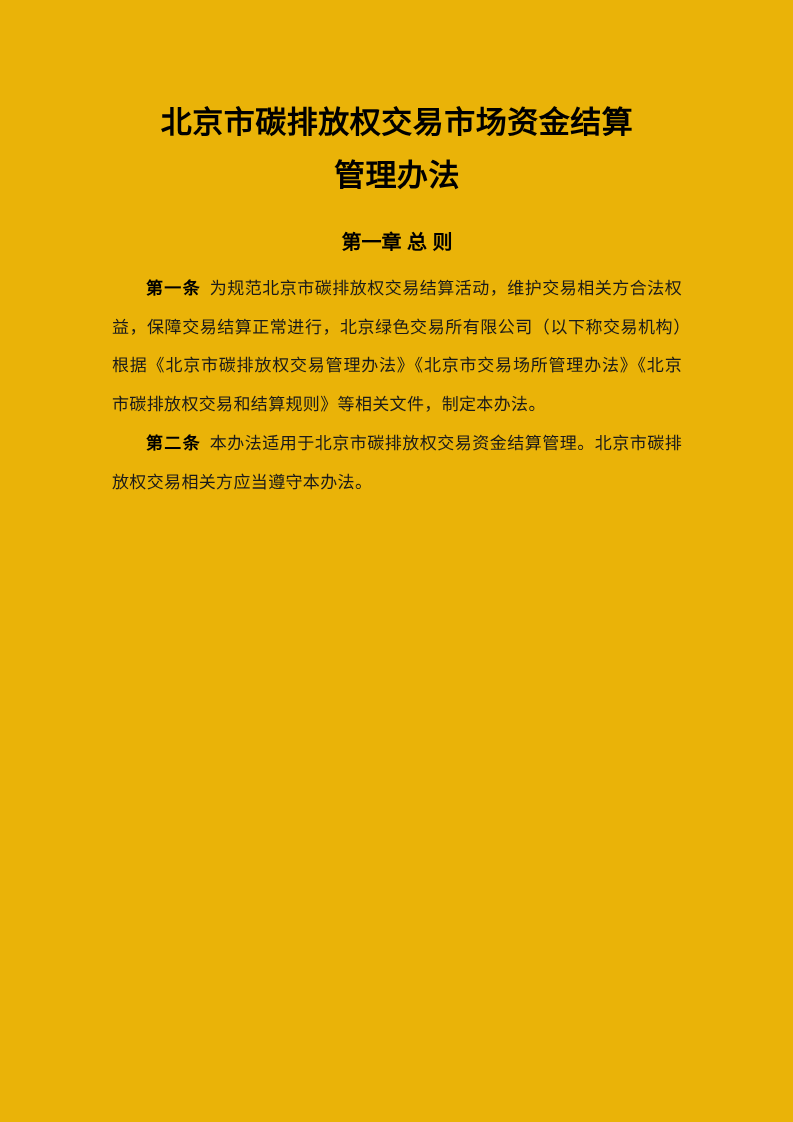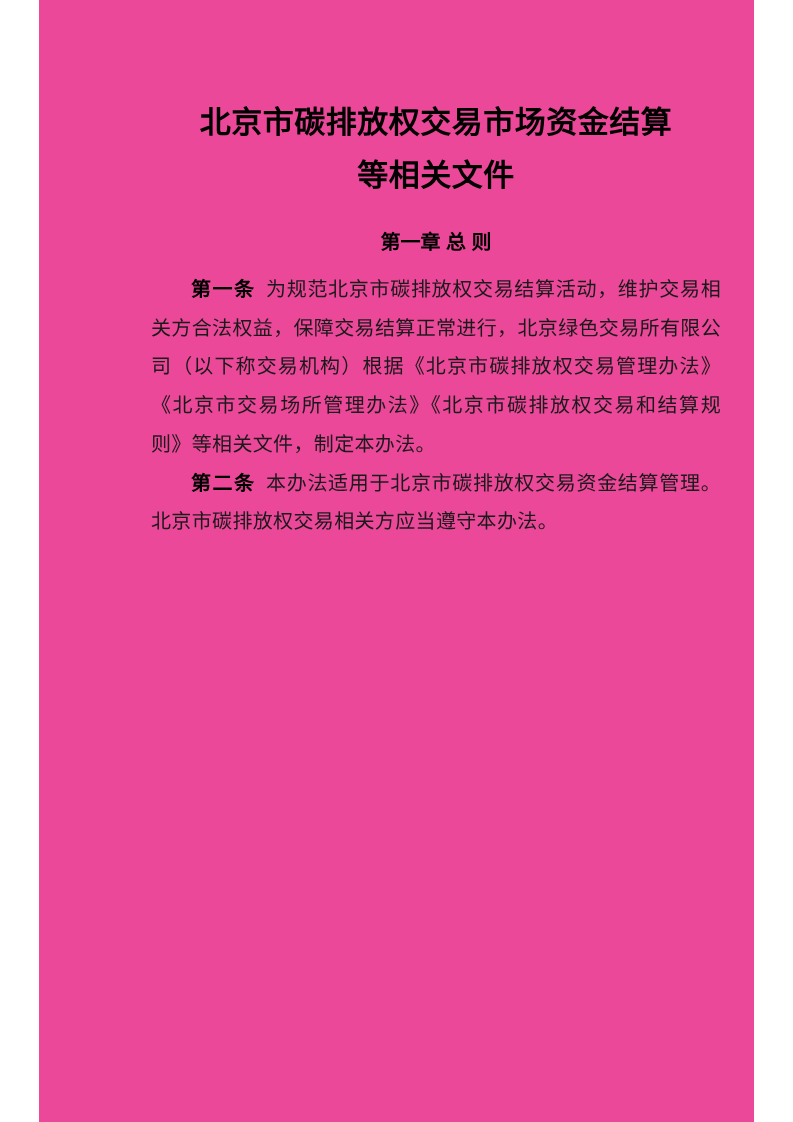--- a/index.html
+++ b/index.html
@@ -4,24 +4,24 @@
 <title>北京市碳排放权交易市场资金结算管理办法</title>
 <style>
   html, body {
     margin: 0;
     padding: 0;
     background: #ffffff;
   }
 
   .page {
     position: relative;
-    width: 715px;
+    width: 793px;
     height: 1122px;
     margin: 0 auto;
-    background: #ec4899;
+    background: #eab308;
     overflow: hidden;
     box-sizing: border-box;
     font-family: "Liberation Serif", "DejaVu Serif", serif;
     color: #111111;
     -webkit-font-smoothing: antialiased;
   }
 
   .doc-body {
     position: absolute;
     left: 112px;
@@ -59,21 +59,21 @@
   .chapter-heading.first {
     margin-top: 21px;
   }
   .chapter-heading.second {
     margin-top: 79px;
   }
 
   
   .article {
     font-family: Liberation Serif, serif;
-    font-size: 20px;
+    font-size: 17px;
     line-height: 38.7px;
     text-align: justify;
     text-justify: inter-ideograph;
     text-indent: 2em;
     margin: 0;
     color: #1a1a1a;
     letter-spacing: 0.35px;
   }
 
   .article-label {
@@ -88,21 +88,21 @@
   }
 </style>
 </head>
 <body>
 
 <div class="page">
   <div class="doc-body">
 
     <h1 class="doc-title">
       <span class="title-line">北京市碳排放权交易市场资金结算</span>
-      <span class="title-line">等相关文件</span>
+      <span class="title-line">管理办法</span>
     </h1>
 
     <h2 class="chapter-heading first">第一章 总 则</h2>
 
     <p class="article">
       <span class="article-label">第一条</span><span class="article-gap"></span><span>为规范北京市碳排放权交易结算活动，维护交易相关方合法权益，保障交易结算正常进行，北京绿色交易所有限公司（以下称交易机构）根据《北京市碳排放权交易管理办法》《北京市交易场所管理办法》《北京市碳排放权交易和结算规则》等相关文件，制定本办法。</span>
     </p>
 
     <p class="article">
       <span class="article-label">第二条</span><span class="article-gap"></span><span>本办法适用于北京市碳排放权交易资金结算管理。北京市碳排放权交易相关方应当遵守本办法。</span>

